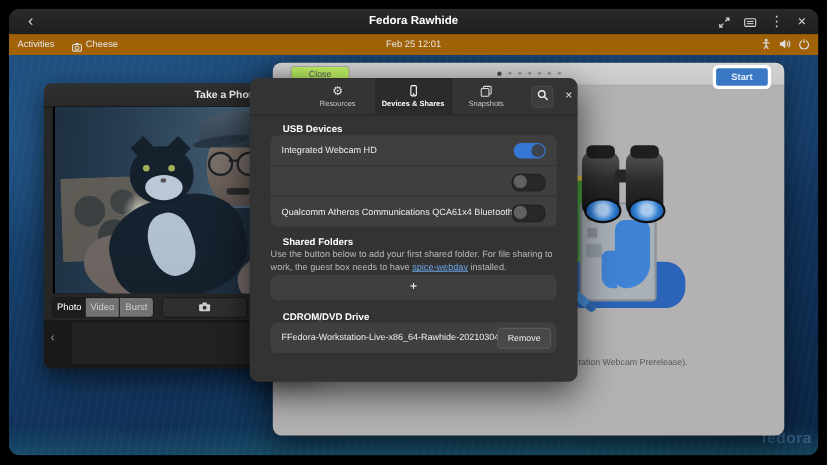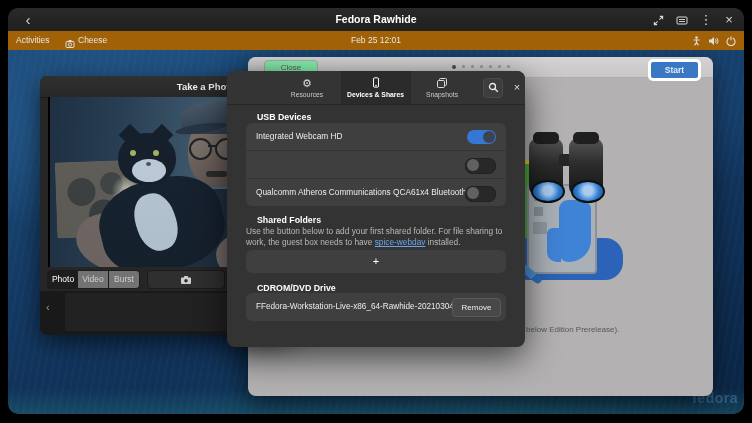--- a/index.html
+++ b/index.html
@@ -30,21 +30,21 @@
       radial-gradient(ellipse 70% 45% at 60% 95%,rgba(25,95,115,.35),transparent 60%),
       linear-gradient(165deg,#1d4d7c 0%,#17416d 30%,#11335b 60%,#0a2443 100%);}
   .desktop::after{content:"";position:absolute;inset:0;background:repeating-linear-gradient(100deg,rgba(255,255,255,.018) 0 2px,transparent 2px 7px);}
   .grass-band{left:0;bottom:0;width:100%;height:26px;background:linear-gradient(rgba(30,110,125,0),rgba(38,125,135,.35));}
   .watermark{right:6px;bottom:8px;font-size:14px;font-weight:bold;letter-spacing:.5px;color:rgba(110,160,215,.38);z-index:1;}
 
   
   .tour{left:240px;top:7px;width:465px;height:339px;border-radius:8px;background:#b3b1b1;
         box-shadow:0 8px 26px rgba(0,0,0,.55);z-index:2;overflow:hidden;}
   .tour-header{left:0;top:0;width:100%;height:20px;background:linear-gradient(#d4d2d2,#c9c7c7);border-bottom:1px solid #b0aeae;}
-  .tour-close{left:16px;top:3px;width:52px;height:14px;line-height:14px;text-align:center;background:#86efac;
+  .tour-close{left:16px;top:3px;width:52px;height:14px;line-height:14px;text-align:center;background:#bef264;
               border:1px solid #aeacac;border-radius:4px;color:#5a5a5a;font-size:8px;}
   .tour-dots{left:0;top:8px;width:100%;display:flex;justify-content:center;gap:6px;}
   .tour-dots span{width:3px;height:3px;border-radius:50%;background:#9b9999;display:block;}
   .tour-dots span.active{width:4px;height:4px;background:#4c4c4c;margin-top:-0.5px;}
   .tour-start{right:12px;top:2px;width:47px;height:16px;line-height:16px;text-align:center;background:#3b78c4;
               border:3px solid #ffffff;border-radius:5px;color:#e3edf8;font-size:8.5px;font-weight:bold;}
   .tour-caption{left:278px;top:268px;font-size:8px;color:#585858;}
   
   .illus{left:255px;top:75px;width:130px;height:150px;}
   .il-base{left:8px;bottom:2px;width:112px;height:42px;background:#2a63b8;border-radius:18px;}
@@ -237,21 +237,21 @@
           </div>
           <div class="abs il-pencil"></div>
           <div class="abs barrel b1">
             <div class="abs lens"></div>
           </div>
           <div class="abs il-bridge"></div>
           <div class="abs barrel b2">
             <div class="abs lens"></div>
           </div>
         </div>
-        <div class="abs tour-caption">below Edition Prerelease).</div>
+        <div class="abs tour-caption">tation Webcam Prerelease).</div>
       </div>
 
       <div class="abs cheese">
         <div class="abs cheese-header"></div>
         <div class="abs cheese-title">Take a Photo</div>
 
         <div class="abs webcam">
           <div class="wc wc-bg"></div>
           <div class="wc wc-map"></div>
           <div class="wc wc-glow"></div>

